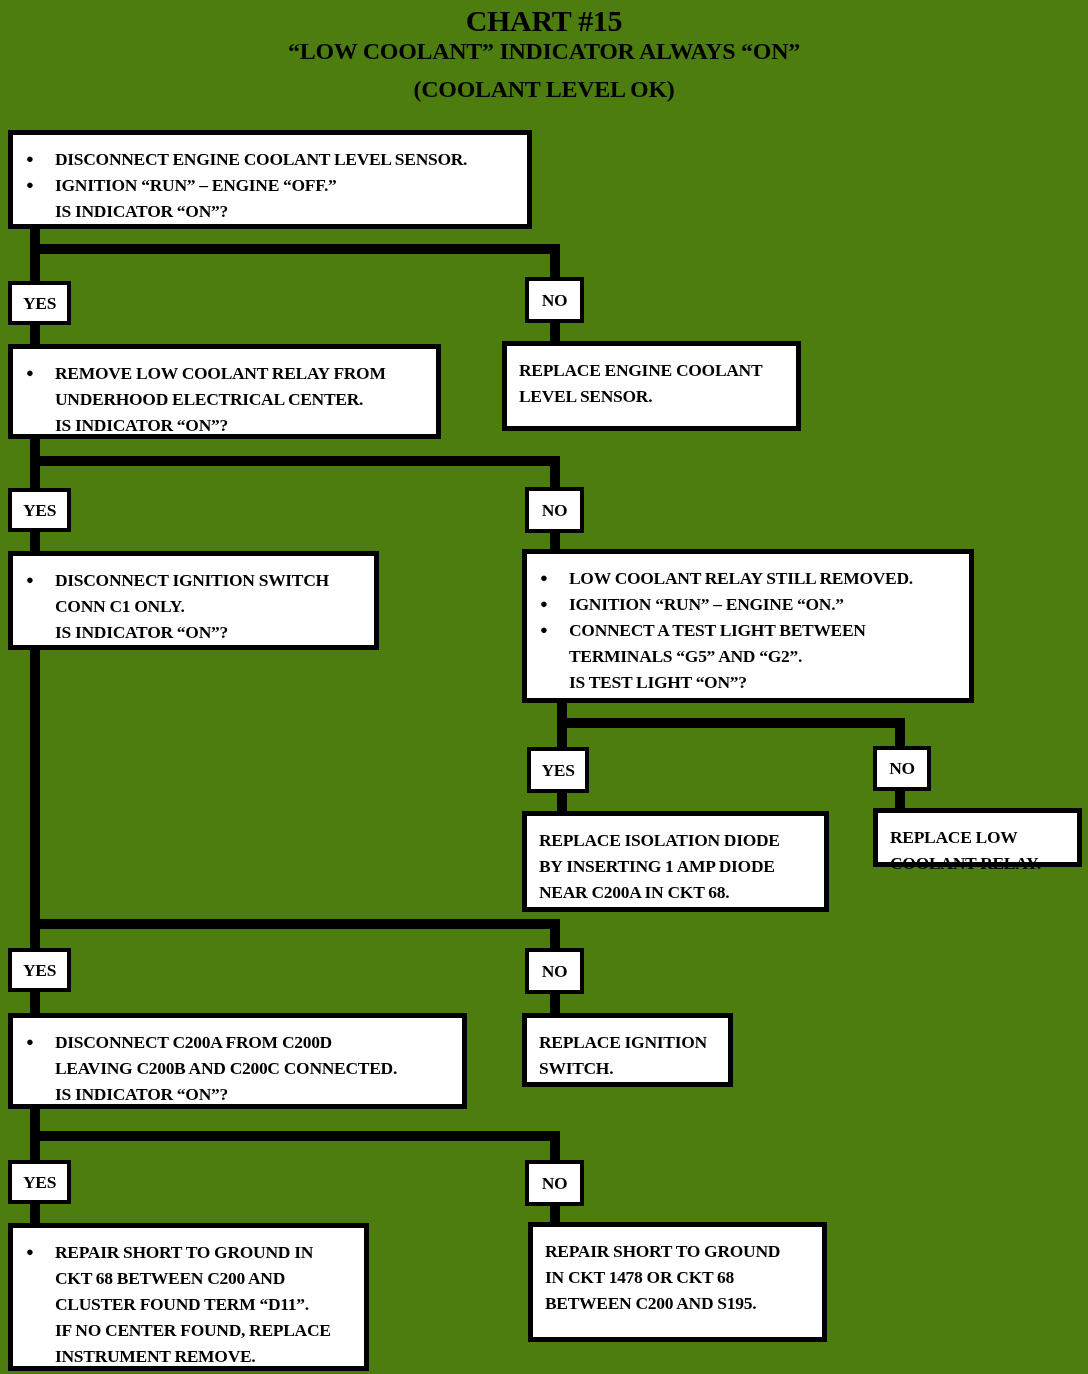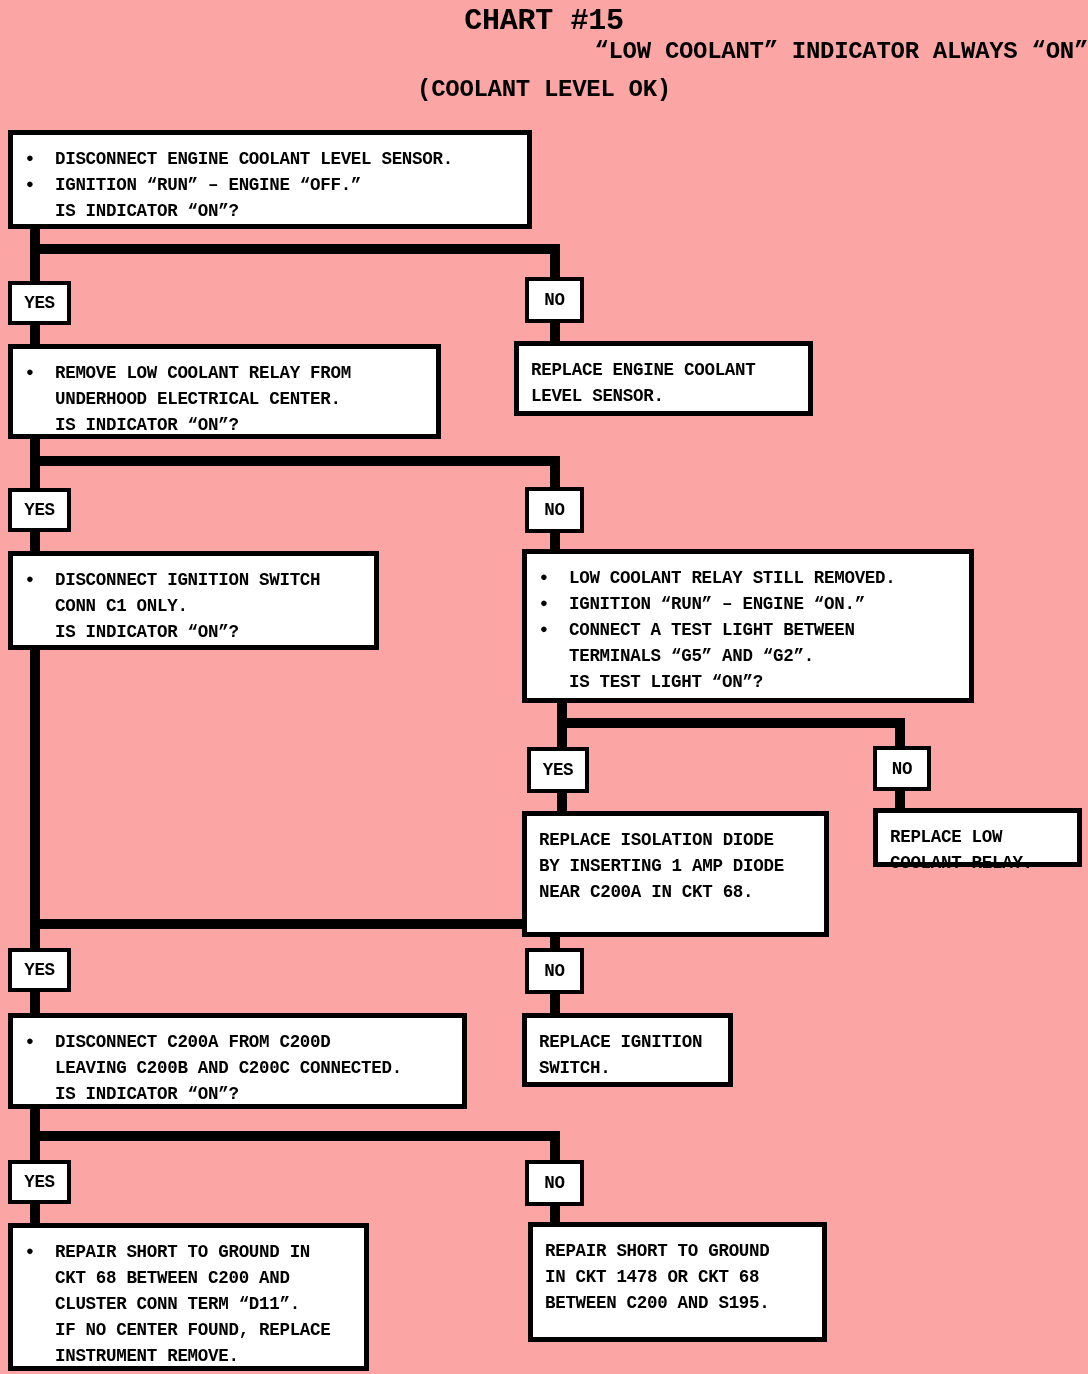--- a/index.html
+++ b/index.html
@@ -1,21 +1,21 @@
 <!DOCTYPE html>
 <html><head>
 <meta charset="utf-8">
 <style>
   html,body{margin:0;padding:0;background:#ffffff;}
-  #page{position:relative;width:1088px;height:1374px;background:#fca5a5;overflow:hidden;
-        font-family:Liberation Mono, monospace;color:#000;}
+  #page{position:relative;width:1088px;height:1374px;background:#4d7c0f;overflow:hidden;
+        font-family:Liberation Serif, serif;color:#000;}
   .title-line{position:absolute;left:0;right:0;text-align:center;font-weight:bold;
               letter-spacing:-0.3px;white-space:nowrap;}
   #t1{top:4px;font-size:30px;}
-  #t2{top:38px;font-size:24px;text-align:right;}
+  #t2{top:38px;font-size:24px;}
   #t3{top:76px;font-size:24px;}
   .node{position:absolute;border:5px solid #000;background:#fff;box-sizing:border-box;
         padding-top:11px;}
   .ln{display:block;position:relative;white-space:nowrap;font-weight:bold;
       font-size:17.5px;line-height:26px;letter-spacing:-0.3px;}
   .q .ln{padding-left:42px;}
   .a .ln{padding-left:12px;}
   .blt{position:absolute;left:13px;top:0;font-size:13px;}
   .tag{position:absolute;border:4px solid #000;background:#fff;box-sizing:border-box;
        display:flex;align-items:center;justify-content:center;
@@ -73,21 +73,21 @@
   <div class="tag" style="left:525px;top:277px;width:59px;height:46px">
       <span>NO</span>
     </div>
 
   <div class="node q" style="left:8px;top:344px;width:433px;height:95px">
     <span class="ln"><span class="blt">●</span><span>REMOVE LOW COOLANT RELAY FROM</span></span>
     <span class="ln"><span>UNDERHOOD ELECTRICAL CENTER.</span></span>
     <span class="ln"><span>IS INDICATOR “ON”?</span></span>
   </div>
 
-  <div class="node a" style="left:514px;top:341px;width:299px;height:75px">
+  <div class="node a" style="left:502px;top:341px;width:299px;height:90px">
     <span class="ln"><span>REPLACE ENGINE COOLANT</span></span>
     <span class="ln"><span>LEVEL SENSOR.</span></span>
   </div>
 
   <div class="tag" style="left:8px;top:488px;width:63px;height:44px">
       <span>YES</span>
     </div>
   <div class="tag" style="left:525px;top:487px;width:59px;height:46px">
       <span>NO</span>
     </div>
@@ -106,21 +106,21 @@
     <span class="ln"><span>IS TEST LIGHT “ON”?</span></span>
   </div>
 
   <div class="tag" style="left:527px;top:747px;width:62px;height:46px">
       <span>YES</span>
     </div>
   <div class="tag" style="left:873px;top:746px;width:58px;height:45px">
       <span>NO</span>
     </div>
 
-  <div class="node a" style="left:522px;top:811px;width:307px;height:126px">
+  <div class="node a" style="left:522px;top:811px;width:307px;height:101px">
     <span class="ln"><span>REPLACE ISOLATION DIODE</span></span>
     <span class="ln"><span>BY INSERTING 1 AMP DIODE</span></span>
     <span class="ln"><span>NEAR C200A IN CKT 68.</span></span>
   </div>
 
   <div class="node a" style="left:873px;top:808px;width:209px;height:59px">
     <span class="ln"><span>REPLACE LOW</span></span>
     <span class="ln"><span>COOLANT RELAY.</span></span>
   </div>
 
@@ -145,21 +145,21 @@
   <div class="tag" style="left:8px;top:1160px;width:63px;height:44px">
       <span>YES</span>
     </div>
   <div class="tag" style="left:525px;top:1160px;width:59px;height:46px">
       <span>NO</span>
     </div>
 
   <div class="node q" style="left:8px;top:1223px;width:361px;height:148px">
     <span class="ln"><span class="blt">●</span><span>REPAIR SHORT TO GROUND IN</span></span>
     <span class="ln"><span>CKT 68 BETWEEN C200 AND</span></span>
-    <span class="ln"><span>CLUSTER CONN TERM “D11”.</span></span>
+    <span class="ln"><span>CLUSTER FOUND TERM “D11”.</span></span>
     <span class="ln"><span>IF NO CENTER FOUND, REPLACE</span></span>
     <span class="ln"><span>INSTRUMENT REMOVE.</span></span>
   </div>
 
   <div class="node a" style="left:528px;top:1222px;width:299px;height:120px">
     <span class="ln"><span>REPAIR SHORT TO GROUND</span></span>
     <span class="ln"><span>IN CKT 1478 OR CKT 68</span></span>
     <span class="ln"><span>BETWEEN C200 AND S195.</span></span>
   </div>
 

